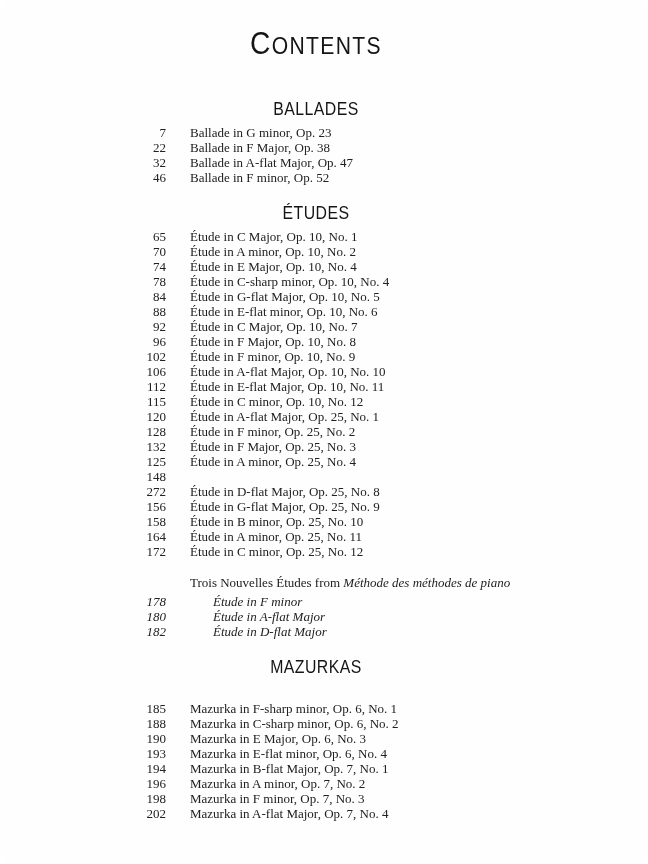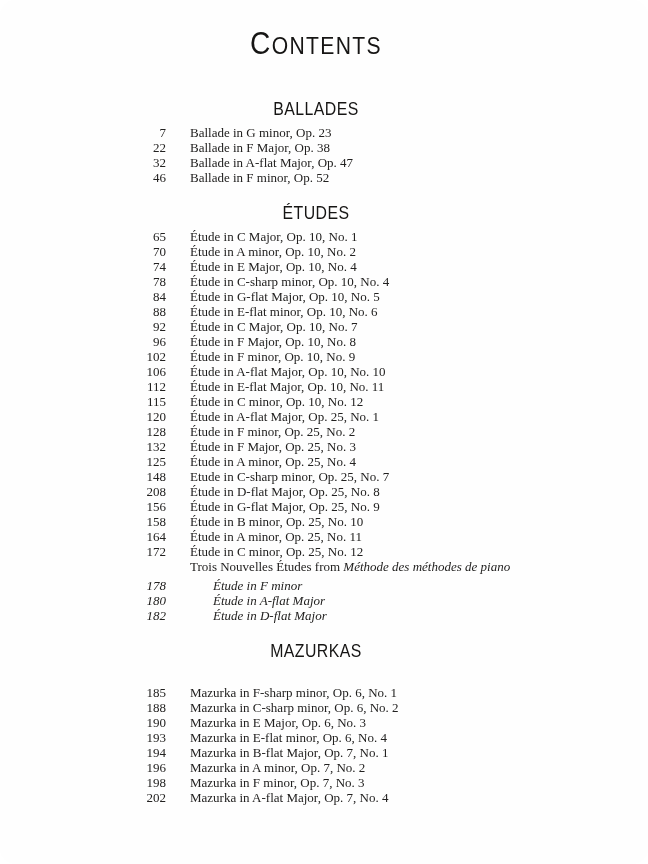--- a/index.html
+++ b/index.html
@@ -67,21 +67,21 @@
     flex: 0 0 30px;
   }
   .work {
     margin-left: 24px;
     white-space: nowrap;
   }
   .row-indent .work {
     margin-left: 47px;
   }
   .intro-row {
-    margin: 0 0 0 136px;
+    margin: 16px 0 0 136px;
     font-size: 13px;
     line-height: 15px;
   }
   .intro-row .work { white-space: nowrap; }
   .intro-italic { font-style: italic; }
 </style>
 </head>
 <body>
 
 <main class="page">
@@ -172,24 +172,23 @@
         <li class="row">
         <span class="num">132</span>
         <span class="work">Étude in F Major, Op. 25, No. 3</span>
       </li>
         <li class="row">
         <span class="num">125</span>
         <span class="work">Étude in A minor, Op. 25, No. 4</span>
       </li>
         <li class="row">
         <span class="num">148</span>
-        <span class="work">Etude in C-sharp minor, Op. 25, No. 7</span>
-      </li>
-        <li class="row">
-        <span class="num">208</span>
+      </li>
+        <li class="row">
+        <span class="num">272</span>
         <span class="work">Étude in D-flat Major, Op. 25, No. 8</span>
       </li>
         <li class="row">
         <span class="num">156</span>
         <span class="work">Étude in G-flat Major, Op. 25, No. 9</span>
       </li>
         <li class="row">
         <span class="num">158</span>
         <span class="work">Étude in B minor, Op. 25, No. 10</span>
       </li>

